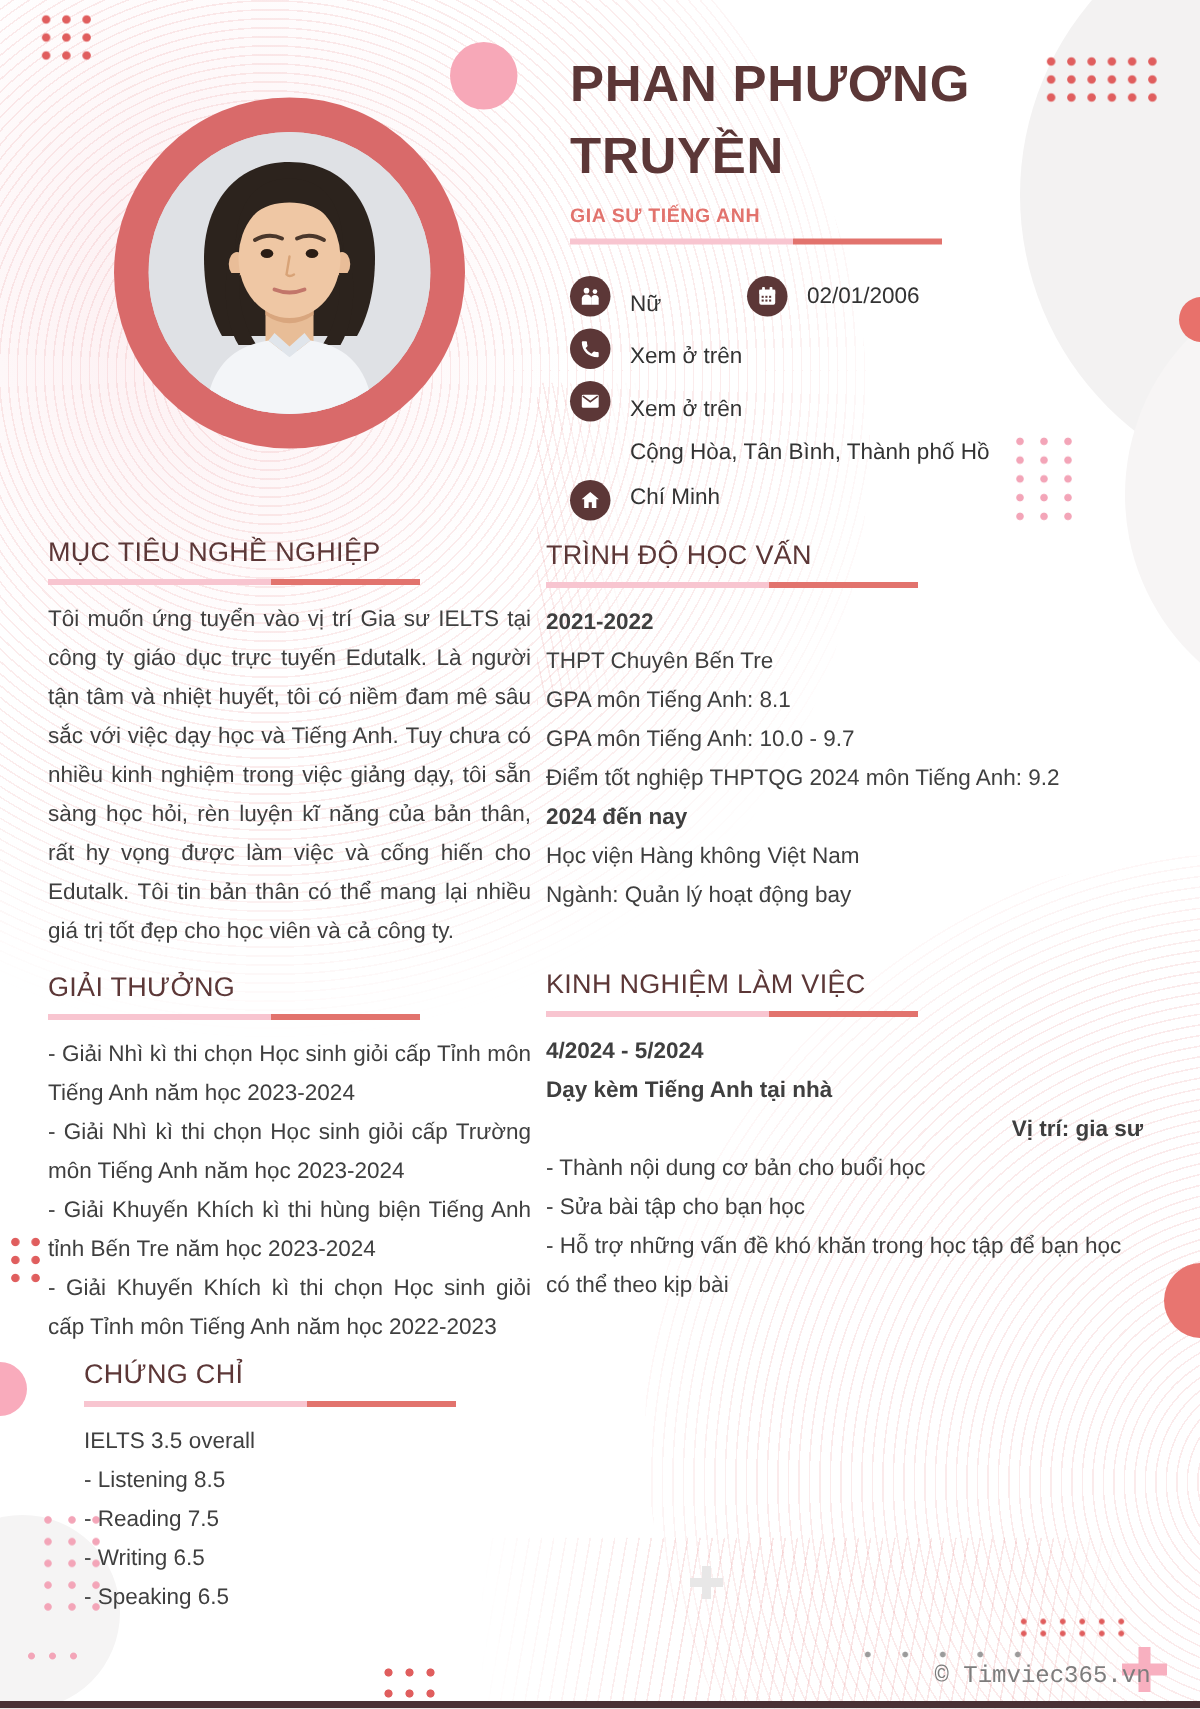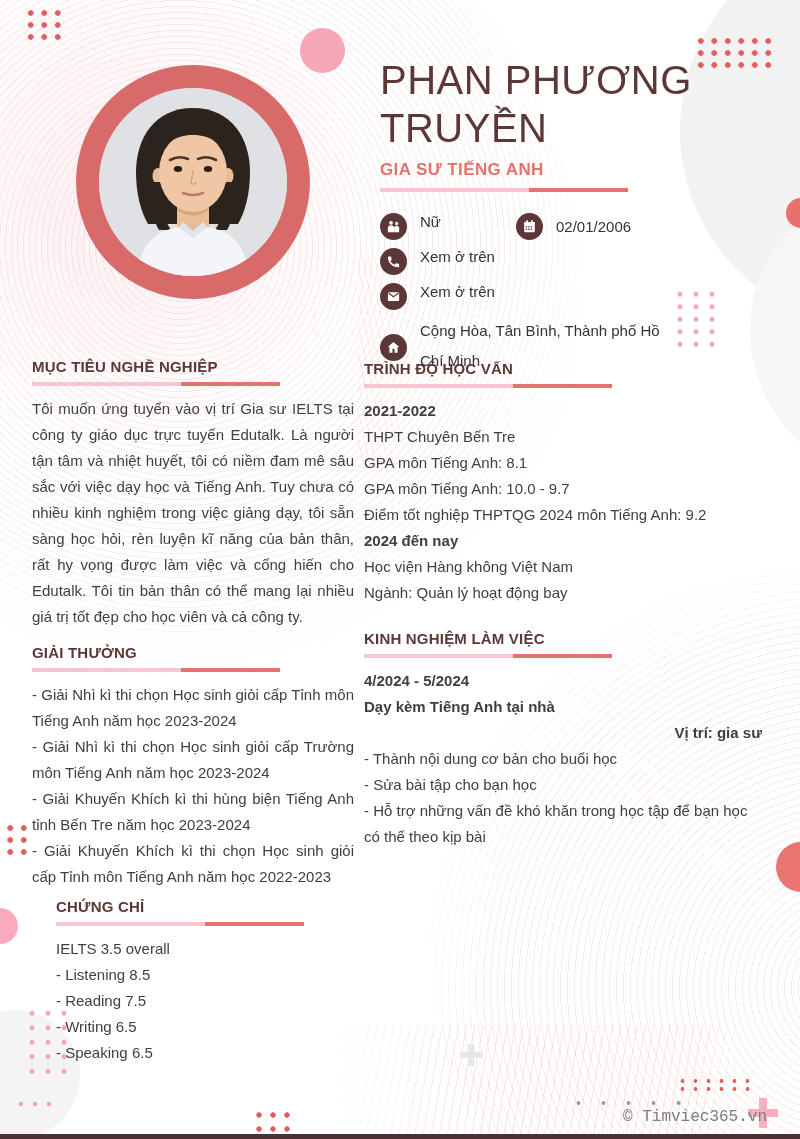--- a/index.html
+++ b/index.html
@@ -54,46 +54,46 @@
   .plus::before{content:""; position:absolute; left:36%; top:0; width:28%; height:100%; background:var(--pc);}
   .plus::after{content:""; position:absolute; left:0; top:36%; width:100%; height:28%; background:var(--pc);}
   .grey-plus{left:460px; top:1044px; width:22px; height:22px; --pc:#e8e7e7;}
   .pink-plus{left:748px; top:1098px; width:30px; height:30px; --pc:#f8b0c0; z-index:1;}
   
   .photo-ring{position:absolute; left:76px; top:65px; width:234px; height:234px; border-radius:50%;
     background:var(--photo-ring,#d96a6a); display:flex; align-items:center; justify-content:center; z-index:2;}
   .photo-inner{width:188px; height:188px; border-radius:50%; overflow:hidden; background:#dfe1e5;}
   
   .header{position:absolute; left:380px; top:32px; width:404px; z-index:2;}
-  .name{font-size:40px; line-height:48px; font-weight:400; color:var(--heading,#5c3737); letter-spacing:0.5px;margin-top:24px;}
+  .name{font-size:34px; line-height:48px; font-weight:700; color:var(--heading,#5c3737); letter-spacing:0.5px;}
   .name span{display:block;}
-  .job-title{margin-top:8px; font-size:17px; font-weight:700; color:var(--accent-salmon,#e2736d); letter-spacing:0.4px;}
+  .job-title{margin-top:8px; font-size:13px; font-weight:700; color:var(--accent-salmon,#e2736d); letter-spacing:0.4px;}
   .two-tone-line{width:248px; height:4px; margin-top:8px;
     background:linear-gradient(to right, var(--accent-pink-light,#f8c5d0) 0 60%, var(--accent-salmon,#e2736d) 60% 100%);}
   .contact{margin-top:21px; width:340px;}
-  .c-row{position:relative; display:flex; align-items:flex-start; min-height:27px; margin-bottom:8px;}
+  .c-row{position:relative; display:flex; align-items:flex-end; min-height:27px; margin-bottom:8px;}
   .c-icon{flex:0 0 27px; width:27px; height:27px; border-radius:50%; background:var(--heading,#5c3737);
     display:flex; align-items:center; justify-content:center;}
   .c-icon svg{width:15px; height:15px;}
   .c-label{margin-left:13px; font-size:15px; color:#333333;}
-  .pair2{position:absolute; left:136px; display:flex; align-items:center;}
-  .c-row.address{align-items:center;}
+  .pair2{position:absolute; left:118px; display:flex; align-items:center;}
+  .c-row.address{align-items:flex-end;}
   .address .c-label{width:250px; line-height:30px; margin-top:-2px;}
   
   .col{position:absolute; z-index:2;}
   .col-left{left:32px; top:358px; width:322px;}
   .col-right{left:364px; top:360px; width:398px;}
-  .sec-title{margin:0; font-size:15px; font-weight:700; color:var(--heading,#5c3737); letter-spacing:0.2px;}
+  .sec-title{margin:0; font-size:18px; font-weight:400; color:var(--heading,#5c3737); letter-spacing:0.2px;}
   .sec-line{margin-top:7px;}
   .body-text{margin:10px 0 0 0; font-size:15px; line-height:26px; color:var(--body-text,#3f3f3f); text-align:justify;}
   .list{margin-top:10px; font-size:15px; line-height:26px; color:var(--body-text,#3f3f3f);}
   .list.justify .line-item{text-align:justify;}
   .sec-awards{margin-top:14px;}
   .sec-certs{margin-top:8px;margin-left:24px;}
-  .sec-exp{margin-top:24px;}
+  .sec-exp{margin-top:36px;}
   
   .copyright{position:absolute; left:623px; top:1108px; z-index:2;
     font-family:"Liberation Mono", monospace; font-size:16px; color:#7d7d7d; letter-spacing:0px;}
   .bottom-bar{position:absolute; left:0; top:1134px; width:800px; height:5px; background:var(--bottom-bar,#4a3135); z-index:3;}
 </style>
 </head>
 <body>
 
 <div class="page">
 

